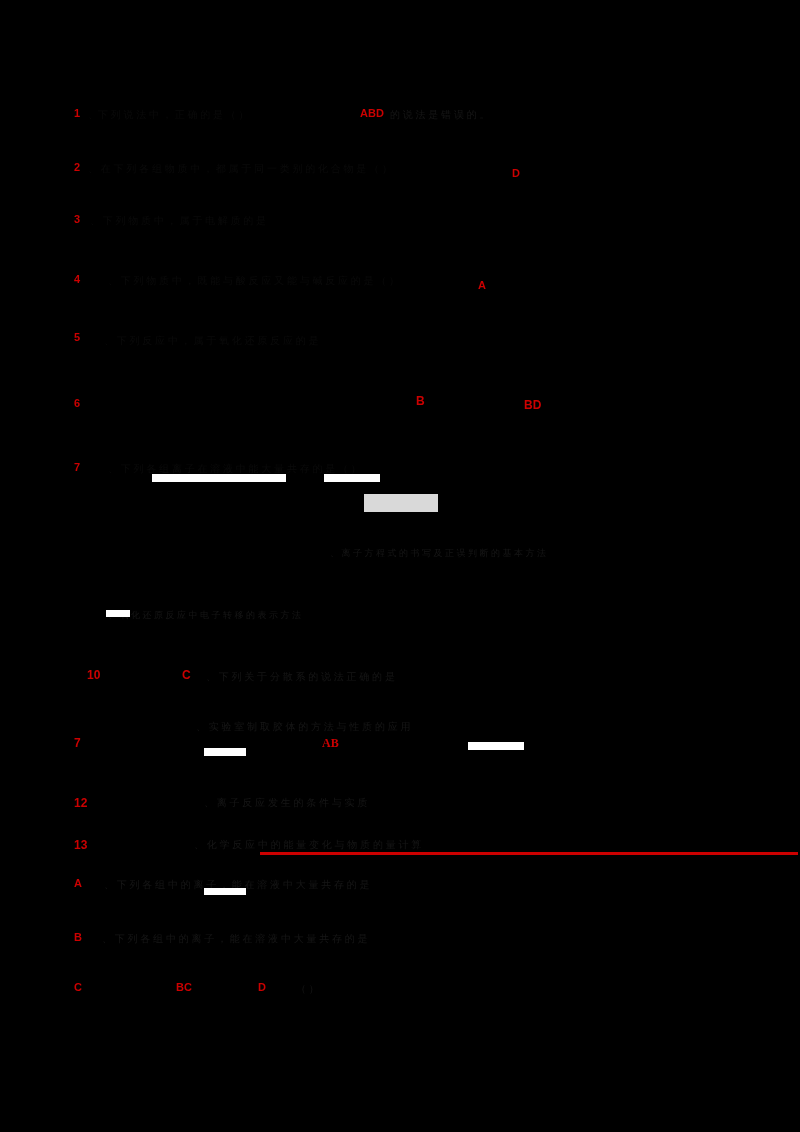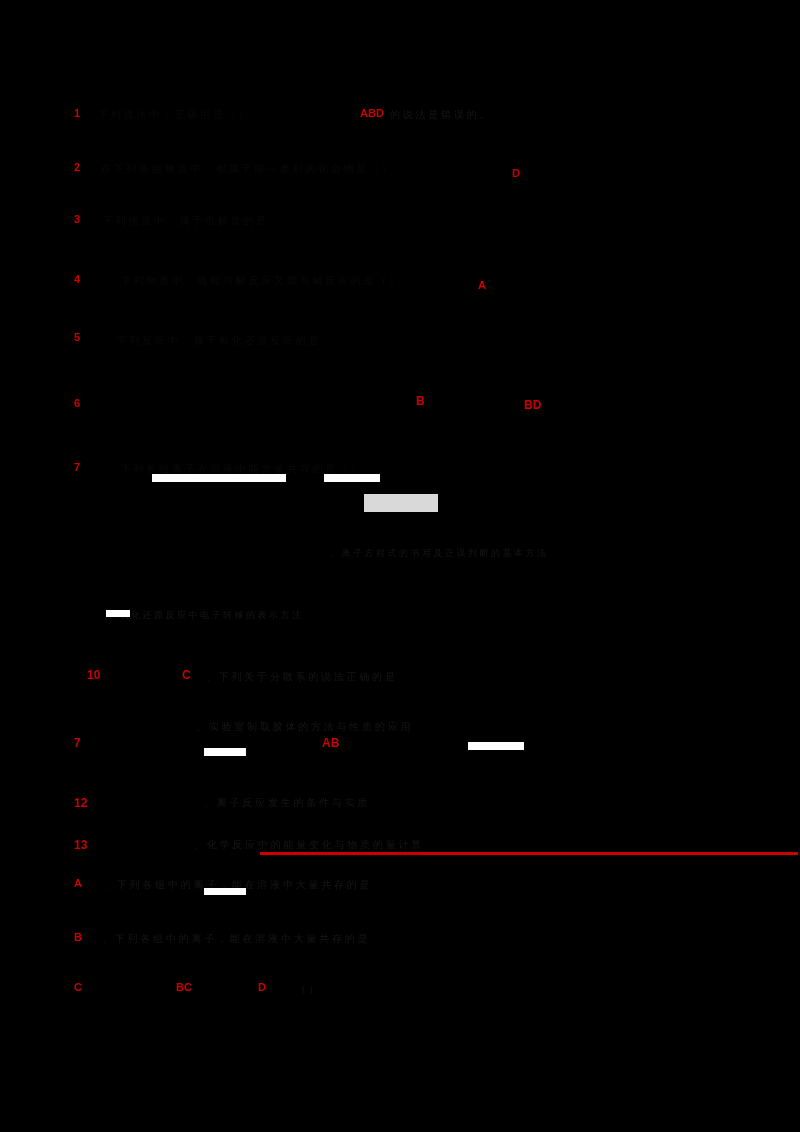--- a/index.html
+++ b/index.html
@@ -103,21 +103,21 @@
 
   <div class="line faint" style="left:108px; top:608px; font-size:9px;">、 氧 化 还 原 反 应 中 电 子 转 移 的 表 示 方 法</div>
   <div class="wbar" style="left:106px; top:610px; width:24px; height:7px;"></div>
 
   <div class="line rd" style="left:74px; top:668px; font-size:12px;margin-left:13px;">10</div>
   <div class="line rd" style="left:182px; top:668px; font-size:12px;">C</div>
   <div class="line faint" style="left:206px; top:670px; font-size:10px;">、 下 列 关 于 分 散 系 的 说 法 正 确 的 是</div>
 
   <div class="line rd" style="left:74px; top:736px; font-size:12px;">7</div>
   <div class="line faint" style="left:196px; top:720px; font-size:10px;">、 实 验 室 制 取 胶 体 的 方 法 与 性 质 的 应 用</div>
-  <div class="line rd" style="left:322px; top:736px; font-size:12px;">AB</div>
+  <div class="line rd" style="left:322px; top:736px; font-size:12px;font-family:Liberation Serif, serif;">AB</div>
   <div class="wbar" style="left:204px; top:748px; width:42px;"></div>
   <div class="wbar" style="left:468px; top:742px; width:56px;"></div>
 
   <div class="line rd" style="left:74px; top:796px; font-size:12px;">12</div>
   <div class="line faint" style="left:204px; top:796px; font-size:10px;">、 离 子 反 应 发 生 的 条 件 与 实 质</div>
 
   <div class="line rd" style="left:74px; top:838px; font-size:12px;">13</div>
   <div class="line faint" style="left:194px; top:838px; font-size:10px;">、 化 学 反 应 中 的 能 量 变 化 与 物 质 的 量 计 算</div>
   <div class="rbar" style="left:260px; top:852px; width:538px; height:3px;"></div>
 

